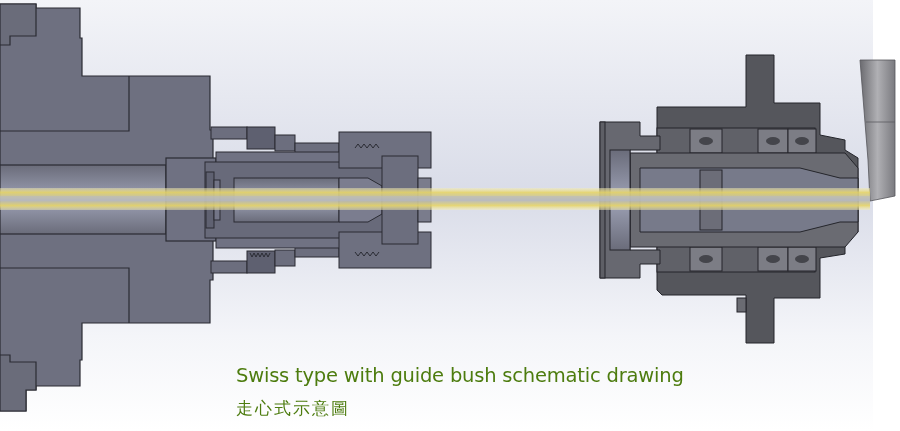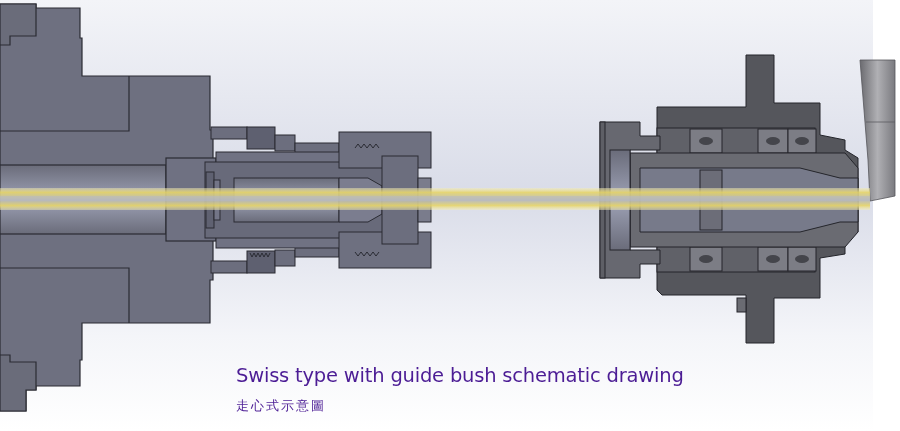--- a/index.html
+++ b/index.html
@@ -1,20 +1,20 @@
 <!DOCTYPE html>
 <html><head>
 <meta charset="utf-8">
 <style>
   html, body { margin: 0; padding: 0; }
   body { width: 900px; height: 431px; overflow: hidden; background: #ffffff; position: relative; font-family: "DejaVu Sans", sans-serif; }
   #canvas { position: absolute; left: 0; top: 0; width: 900px; height: 431px; }
-  .caption { position: absolute; left: 236px; color: #4c1d95; }
+  .caption { position: absolute; left: 236px; color: #4d7c0f; }
   .caption-en { top: 364px; font-family: "DejaVu Sans", sans-serif; font-size: 19.5px; letter-spacing: -0.2px; }
-  .caption-zh { top: 397px; font-family: "DejaVu Sans", sans-serif; font-size: 13px; letter-spacing: 2px; }
+  .caption-zh { top: 397px; font-family: "DejaVu Sans", sans-serif; font-size: 17px; letter-spacing: 2px; }
 </style>
 </head>
 <body>
 
 <svg id="canvas" viewBox="0 0 900 431" xmlns="http://www.w3.org/2000/svg">
   <defs>
     <linearGradient id="bg" x1="0" y1="0" x2="0" y2="1">
       <stop offset="0" stop-color="#f3f4f8"></stop>
       <stop offset="0.45" stop-color="#d9dce8"></stop>
       <stop offset="0.78" stop-color="#f4f5f9"></stop>

